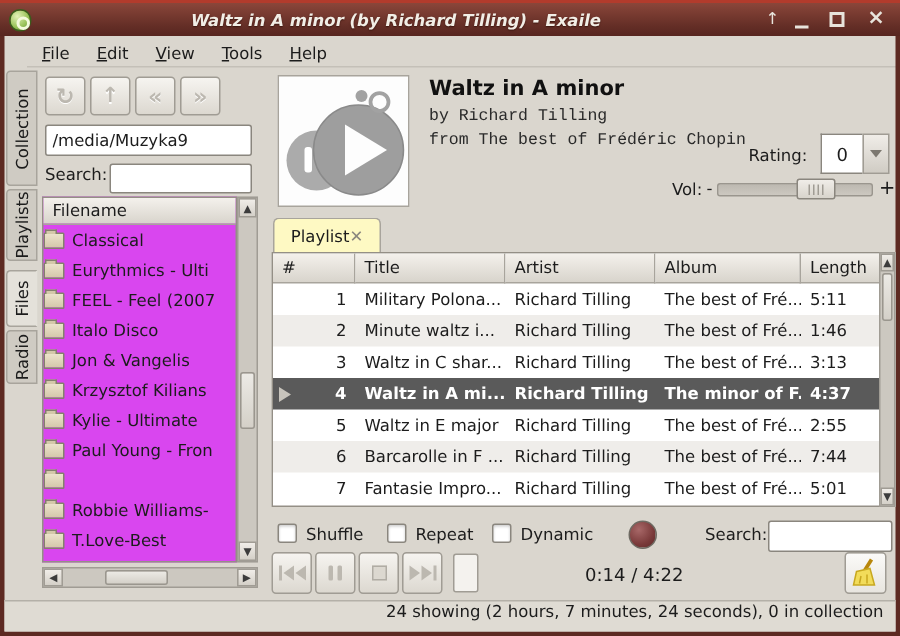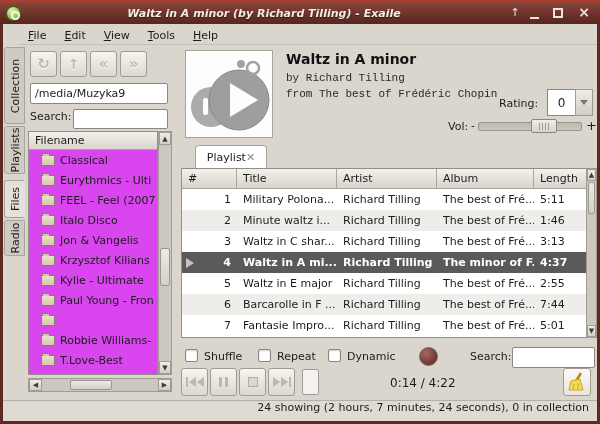--- a/index.html
+++ b/index.html
@@ -50,21 +50,21 @@
   .etched { color:#bcb8b0; text-shadow:0 1px 0 #fff; font-weight:bold; }
   .label { font-size:11px; color:#1c1c1c; }
   .checkbox { width:13px; height:13px; background:#fff; border:1px solid #8a867e;
               border-radius:2px; box-shadow:inset 0 1px 2px rgba(0,0,0,.2); }
 
   
   .filelist-box { left:28px; top:131px; width:130px; height:244px; background:#d946ef;
                   border:1px solid #948f86; }
   .col-header { height:18px; background:linear-gradient(#f4f1ec,#d8d4cc); border-bottom:1px solid #a8a49c;
                 font-size:11px; color:#1c1c1c; padding:2px 6px; display:flex; align-items:center; }
-  .file-row { height:20px; display:flex; align-items:center; gap:5px; padding-left:12px;
+  .file-row { height:20px; display:flex; align-items:center; gap:5px; padding-left:0;
               font-size:11px; color:#1c1c1c; white-space:nowrap; overflow:hidden; }
   .folder-icon { width:14px; height:11px; background:linear-gradient(#ece2cc,#d4c8aa); border:1px solid #857f6e;
                  border-radius:1px; position:relative; flex:0 0 auto; }
   .folder-icon:before { content:""; position:absolute; top:-3px; left:0; width:6px; height:2px;
                  background:#d4c8aa; border:1px solid #857f6e; border-bottom:none; }
 
   
   .sb-track { background:#ccc8c0; border:1px solid #a09c94; }
   .sb-btn { background:linear-gradient(#f0ede8,#d4d0c8); border:1px solid #a09c94;
             display:flex; align-items:center; justify-content:center; font-size:7px; color:#3c3c3c; }
@@ -82,23 +82,23 @@
   .tri-down { width:0; height:0; border-left:4px solid transparent; border-right:4px solid transparent;
               border-top:5px solid #7c7870; }
   .vol-track { left:478px; top:122px; width:104px; height:9px; background:linear-gradient(#bdb9b1,#ccc8c0);
                border:1px solid #9a968e; border-radius:2px; }
   .vol-thumb { left:531px; top:119px; width:26px; height:14px; background:linear-gradient(#f0ede8,#d8d4cc);
                border:1px solid #8a867e; border-radius:2px; display:flex; gap:2px;
                align-items:center; justify-content:center; }
   .rib { width:1px; height:7px; background:#a09c94; }
 
   
-  .pl-tab { left:182px; top:145px; width:72px; height:24px; background:#ffffff;
+  .pl-tab { left:182px; top:145px; width:72px; height:24px; background:#fef9c3;
             border:1px solid #a8a49c; border-bottom:none; border-radius:4px 4px 0 0;
-            display:flex; align-items:center; justify-content:center; gap:0; font-size:11px; color:#1c1c1c;margin-left:13px; }
+            display:flex; align-items:center; justify-content:center; gap:0; font-size:11px; color:#1c1c1c; }
   .pl-close { color:#8a867e; font-weight:bold; font-size:11px; }
   .table-wrap { left:181px; top:168px; width:416px; height:170px; background:#fff;
                 border:1px solid #948f86; display:flex; flex-direction:column; overflow:hidden; }
   .t-header { display:flex; height:20px; flex:0 0 auto; }
   .t-hcell { background:linear-gradient(#f4f1ec,#d8d4cc); border-right:1px solid #a8a49c;
              border-bottom:1px solid #a8a49c; font-size:11px; color:#1c1c1c;
              display:flex; align-items:center; padding:0 6px; }
   .t-row { display:flex; height:21px; flex:0 0 auto; font-size:11px; color:#1c1c1c; align-items:center; }
   .t-row.alt { background:#efedea; }
   .t-row.selected { background:#5a5a5a; color:#fff; font-weight:bold; }

